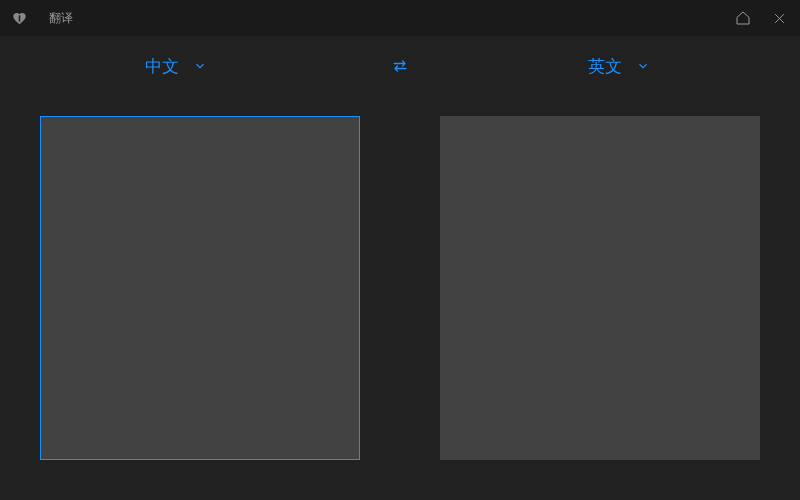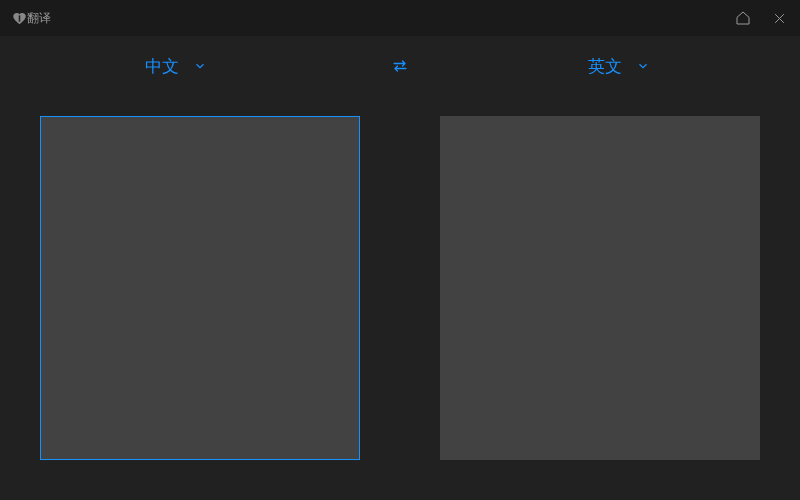--- a/index.html
+++ b/index.html
@@ -17,21 +17,21 @@
     .titlebar {
       height: 36px;
       display: flex;
       align-items: center;
       padding: 0 12px;
       background: #1a1a1a;
     }
     .titlebar-left {
       display: flex;
       align-items: center;
-      gap: 0;
+      gap: 22px;
       text-align: center;
     }
     .app-icon {
       width: 15px;
       height: 15px;
       display: flex;
       align-items: center;
       justify-content: center;
     }
     .app-title {

